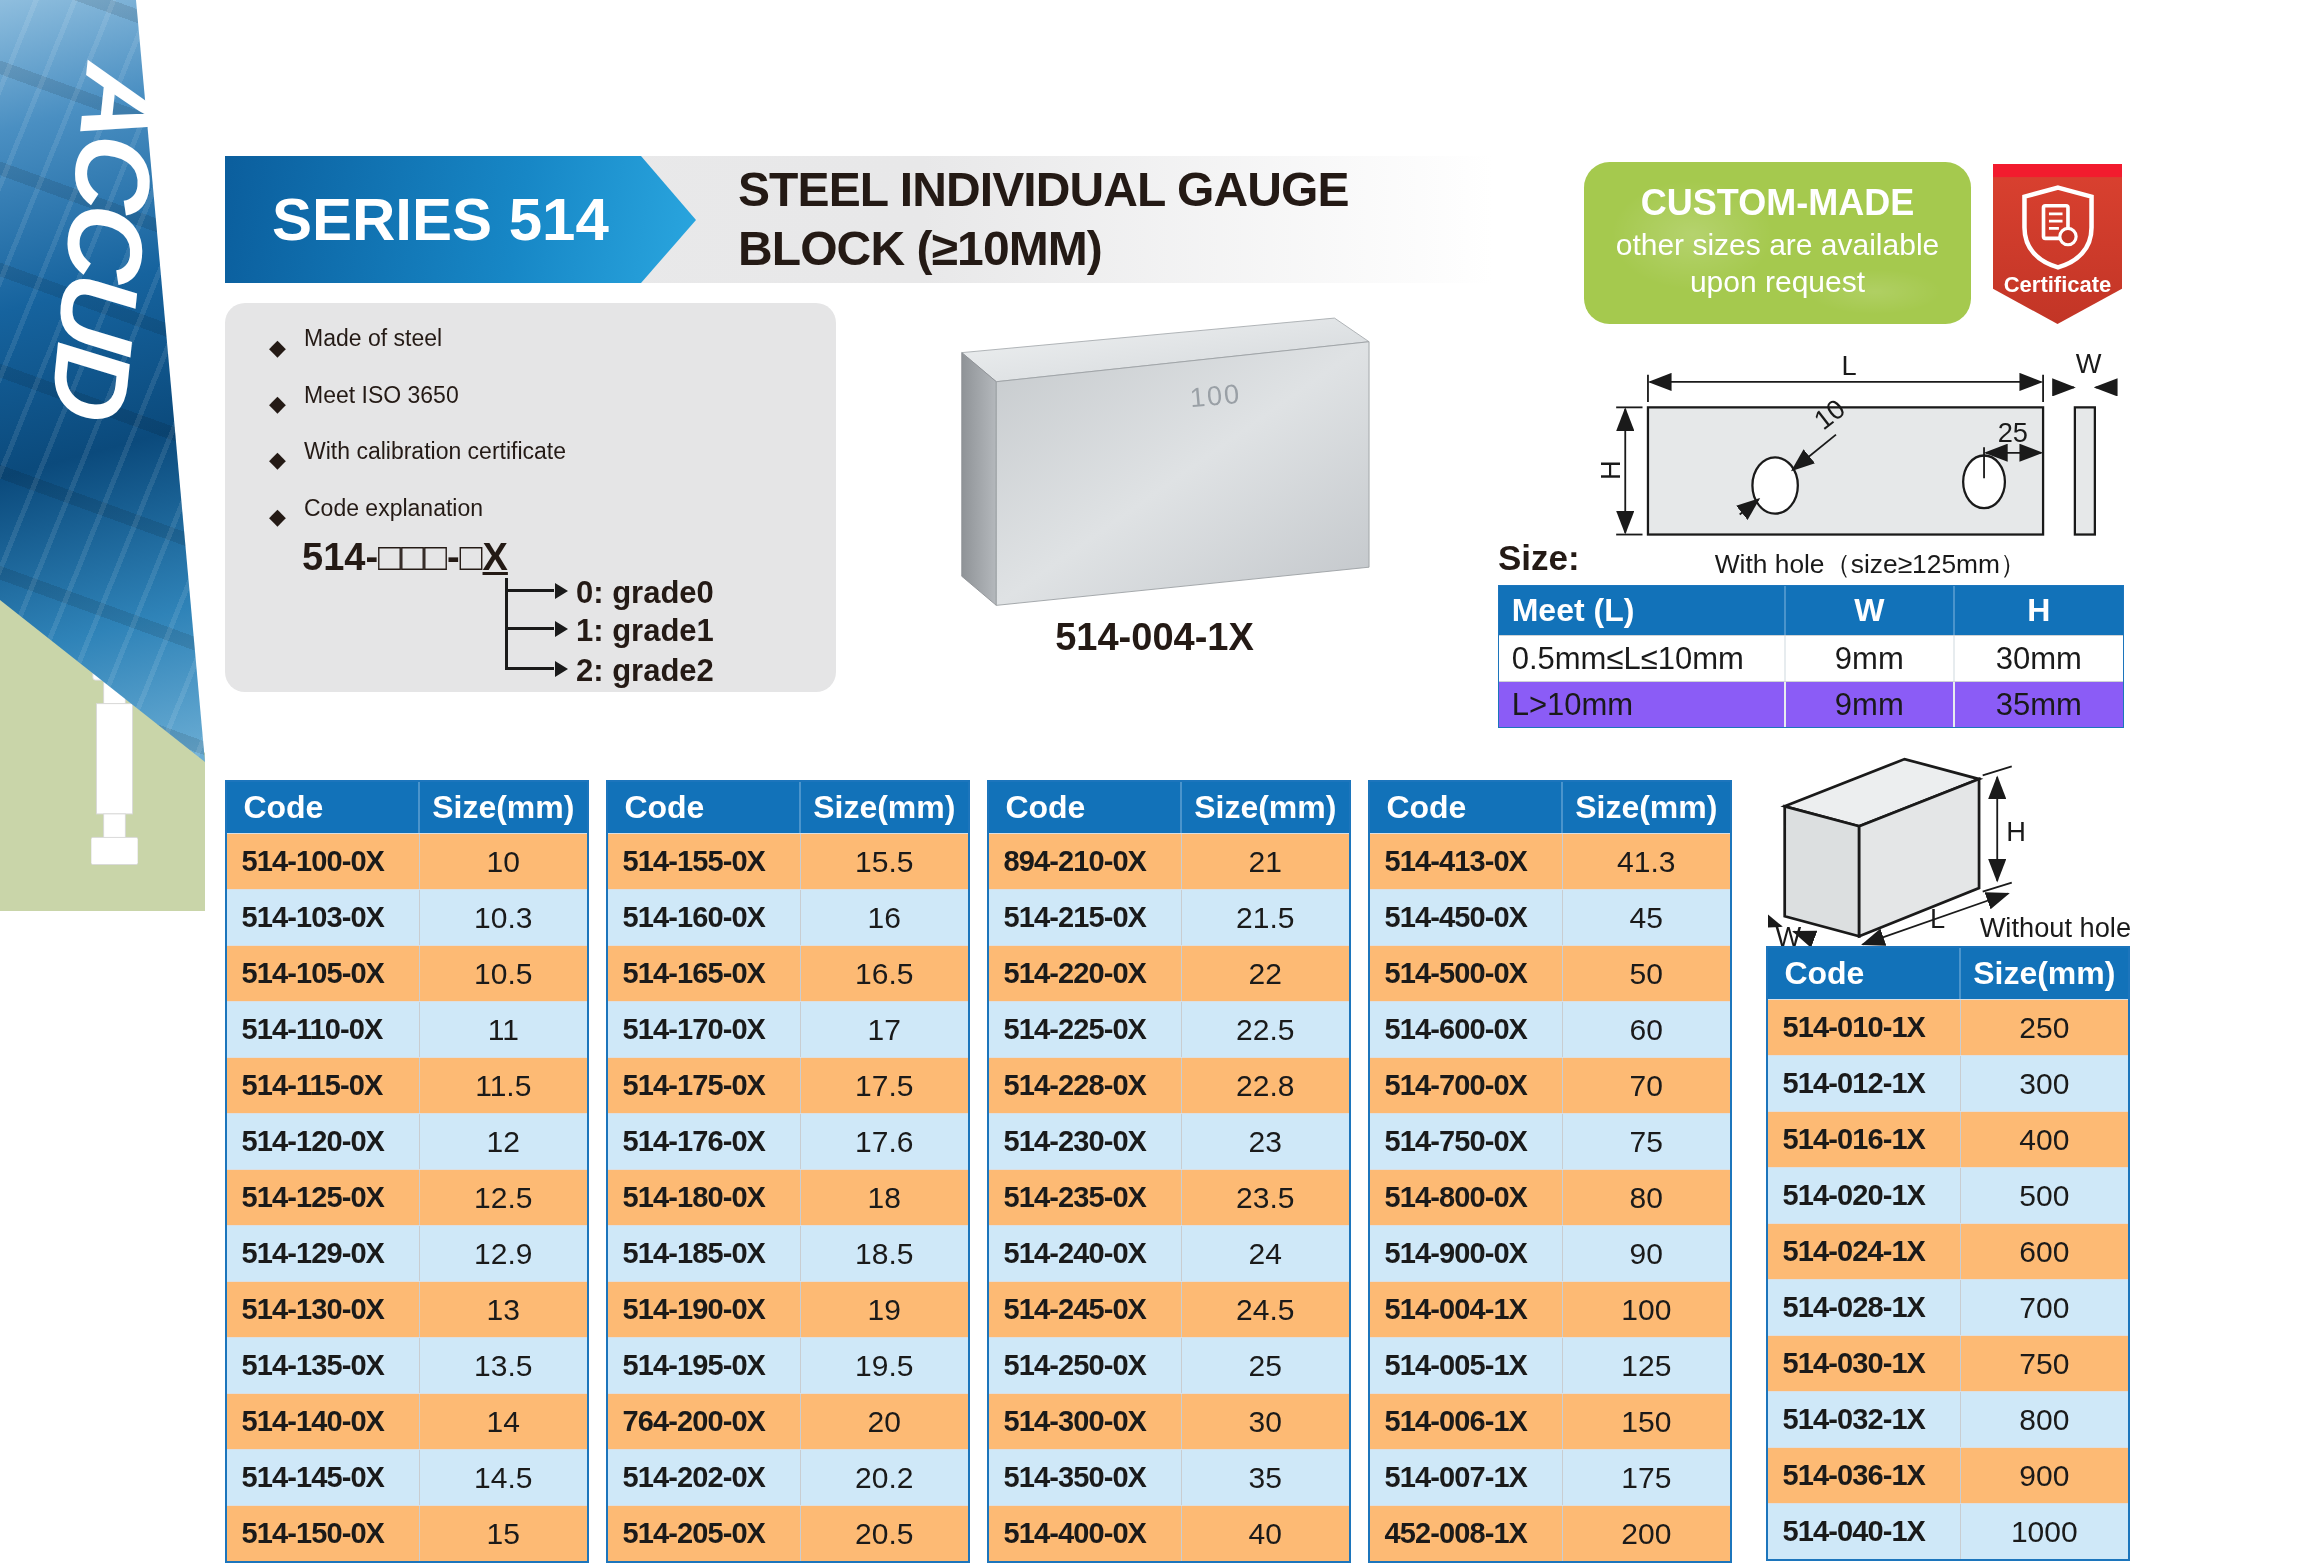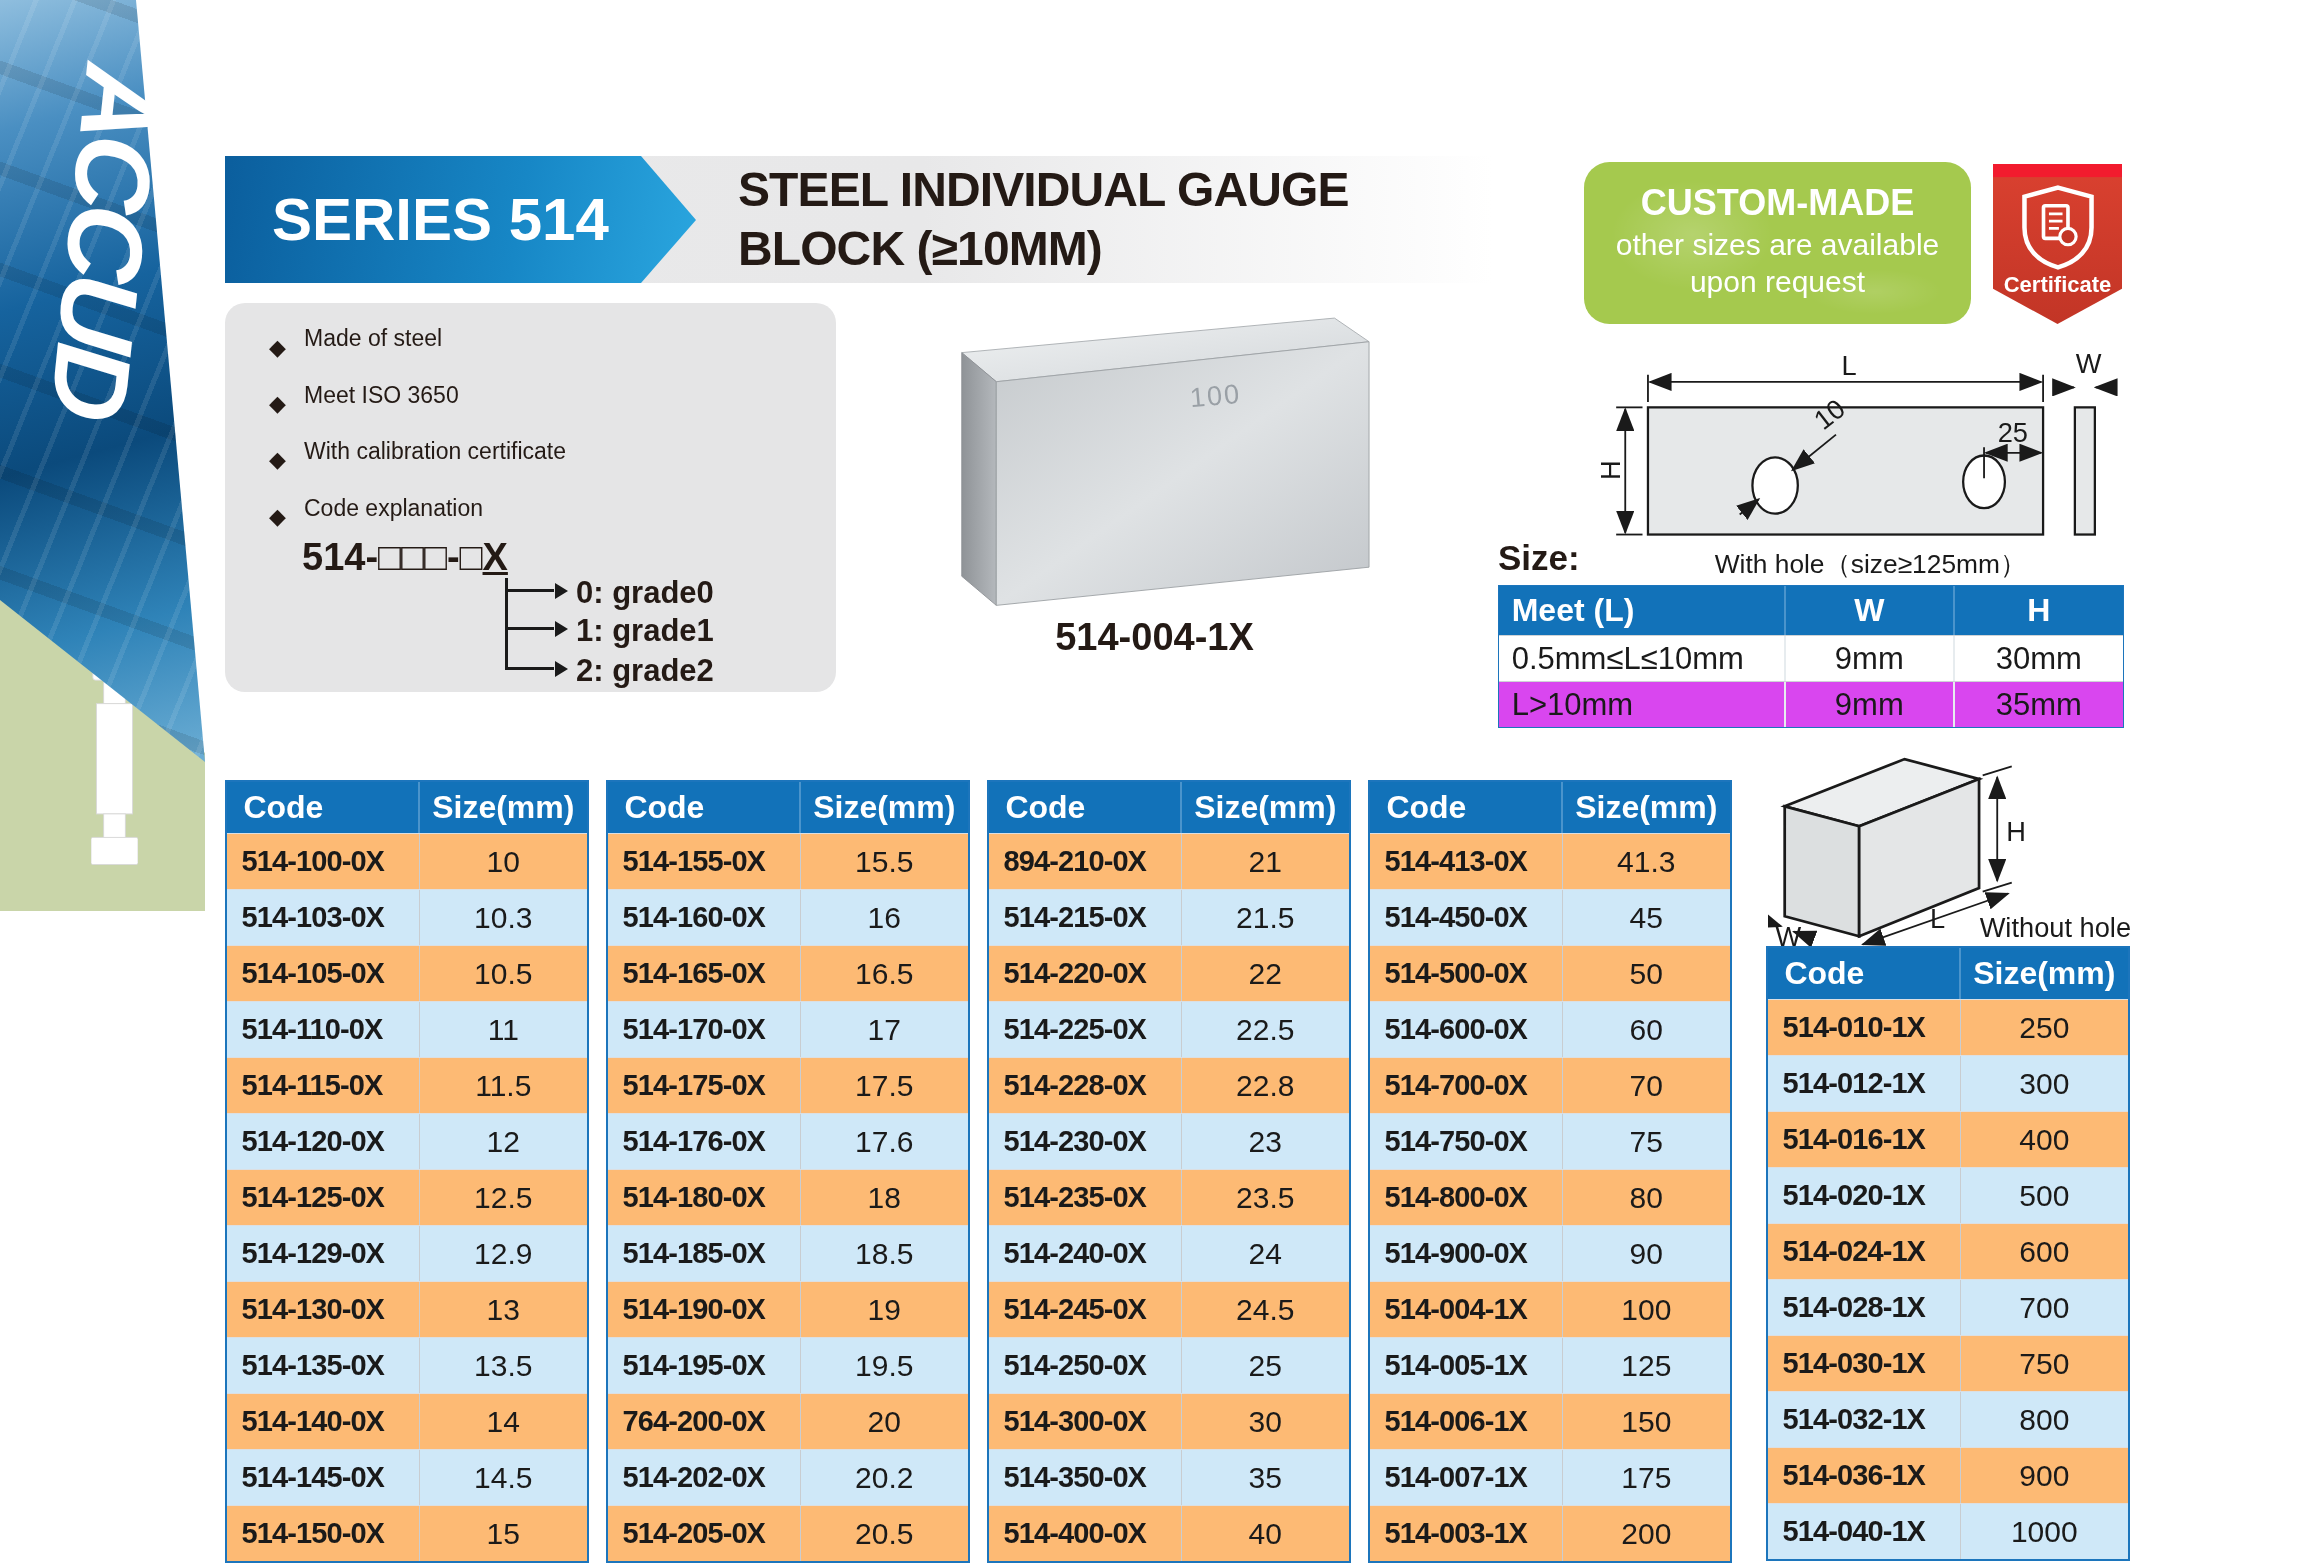--- a/index.html
+++ b/index.html
@@ -65,21 +65,21 @@
   .cert-badge svg{margin-top:20px;}
   .cert-label{font-size:22px;font-weight:bold;color:#fff;margin-top:-1.8px;}
 
   
   .dim-svg{position:absolute;left:1598px;top:351px;}
   .size-label{position:absolute;left:1498px;top:538px;font-size:35px;font-weight:bold;color:#241a15;}
 
   .size-table{position:absolute;left:1498px;top:585px;width:624px;border:1.8px solid #1c75bc;background:#fff;}
   .st-head{display:flex;height:49px;background:#1272b9;color:#fff;font-weight:bold;font-size:32px;}
   .st-row{display:flex;height:45px;font-size:31px;color:#1a1a1a;border-top:1.8px solid #cfd3d6;}
-  .st-row.alt{background:#d946ef;}
+  .st-row.alt{background:#8b5cf6;}
   .st-c1{width:46%;display:flex;align-items:center;padding-left:12.7px;box-sizing:border-box;border-right:2.7px solid #e7ecef;}
   .st-c2{width:27%;display:flex;align-items:center;justify-content:center;border-right:2.7px solid #e7ecef;box-sizing:border-box;}
   .st-c3{flex:1;display:flex;align-items:center;justify-content:center;}
   .st-head .st-c1,.st-head .st-c2{border-right:2.7px solid #4a94cc;}
 
   .wh-svg{position:absolute;left:1768px;top:750px;}
 
   
   .code-table{position:absolute;width:360px;border:2.7px solid #1c75bc;background:#fdba74;box-sizing:content-box;}
   .ct-head{display:flex;height:51px;background:#1272b9;color:#fff;font-weight:bold;font-size:32px;}
@@ -484,21 +484,21 @@
       </div>
       <div class="ct-row">
         <div class="c1">514-006-1X</div>
         <div class="c2">150</div>
       </div>
       <div class="ct-row alt">
         <div class="c1">514-007-1X</div>
         <div class="c2">175</div>
       </div>
       <div class="ct-row">
-        <div class="c1">514-003-1X</div>
+        <div class="c1">452-008-1X</div>
         <div class="c2">200</div>
       </div>
     </div>
   <div class="code-table" style="left:1766px;top:946px;">
       <div class="ct-head">
         <div class="c1">Code</div>
         <div class="c2">Size(mm)</div>
       </div>
       <div class="ct-row">
         <div class="c1">514-010-1X</div>

